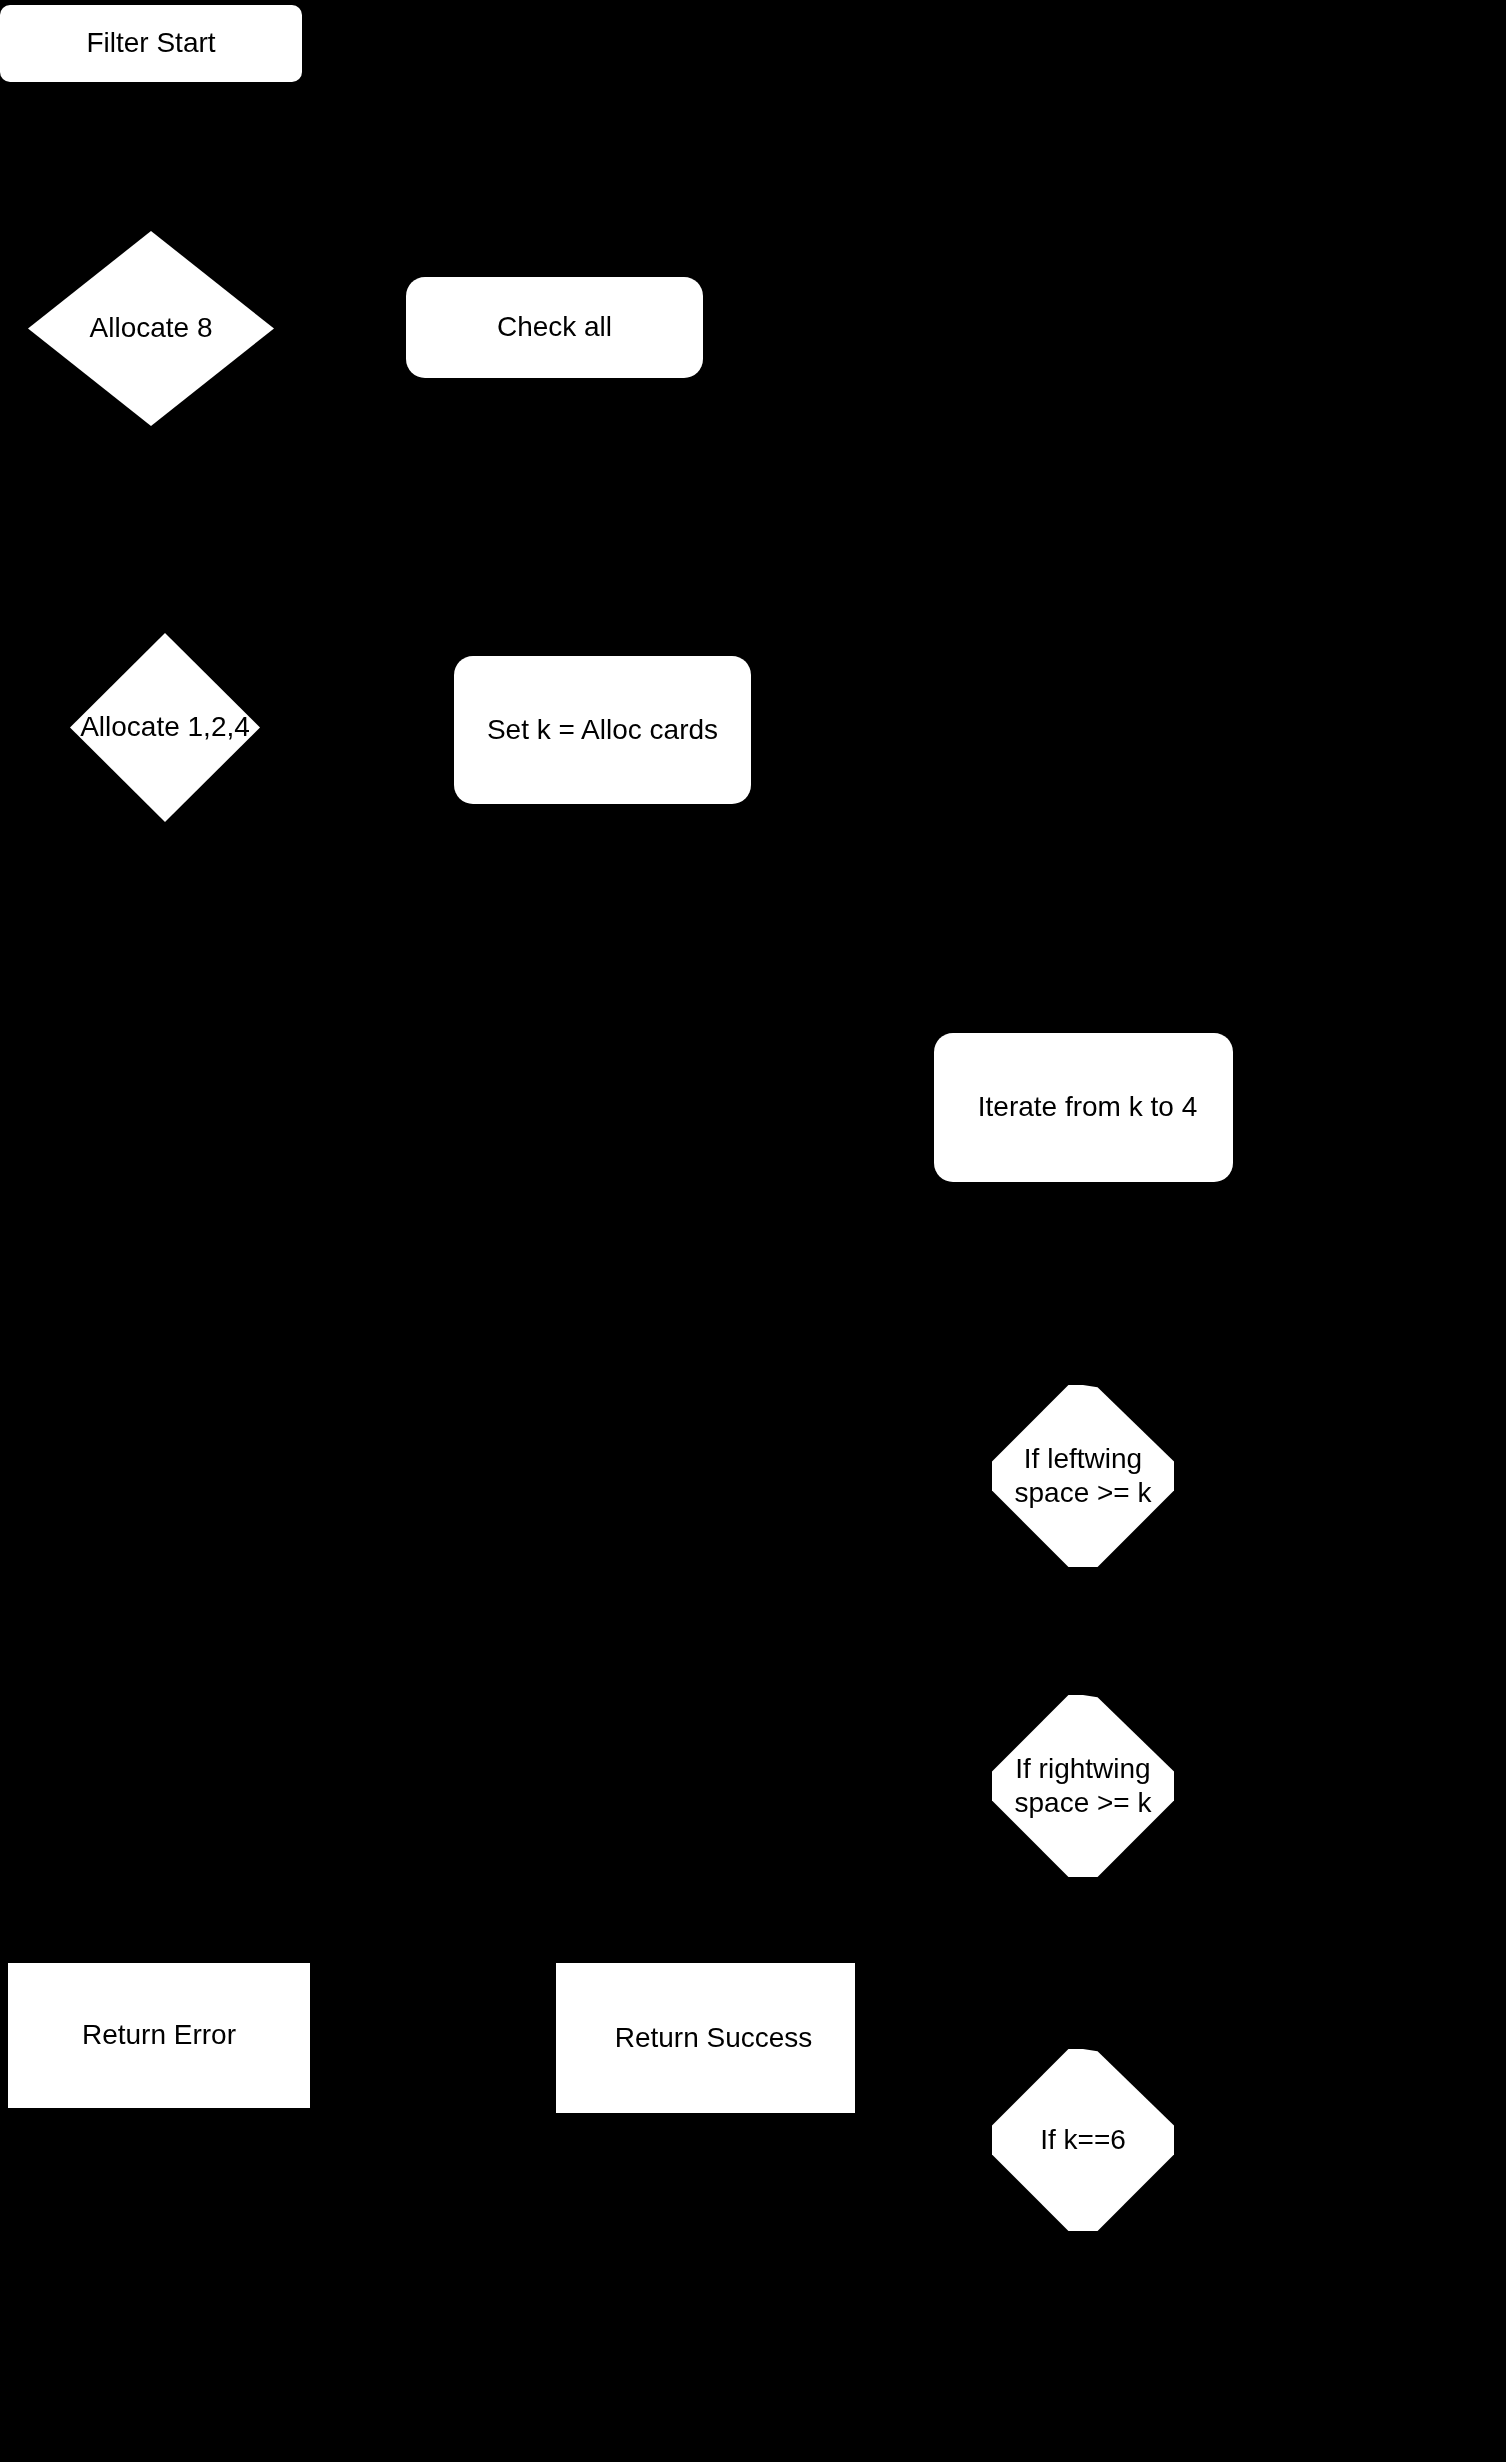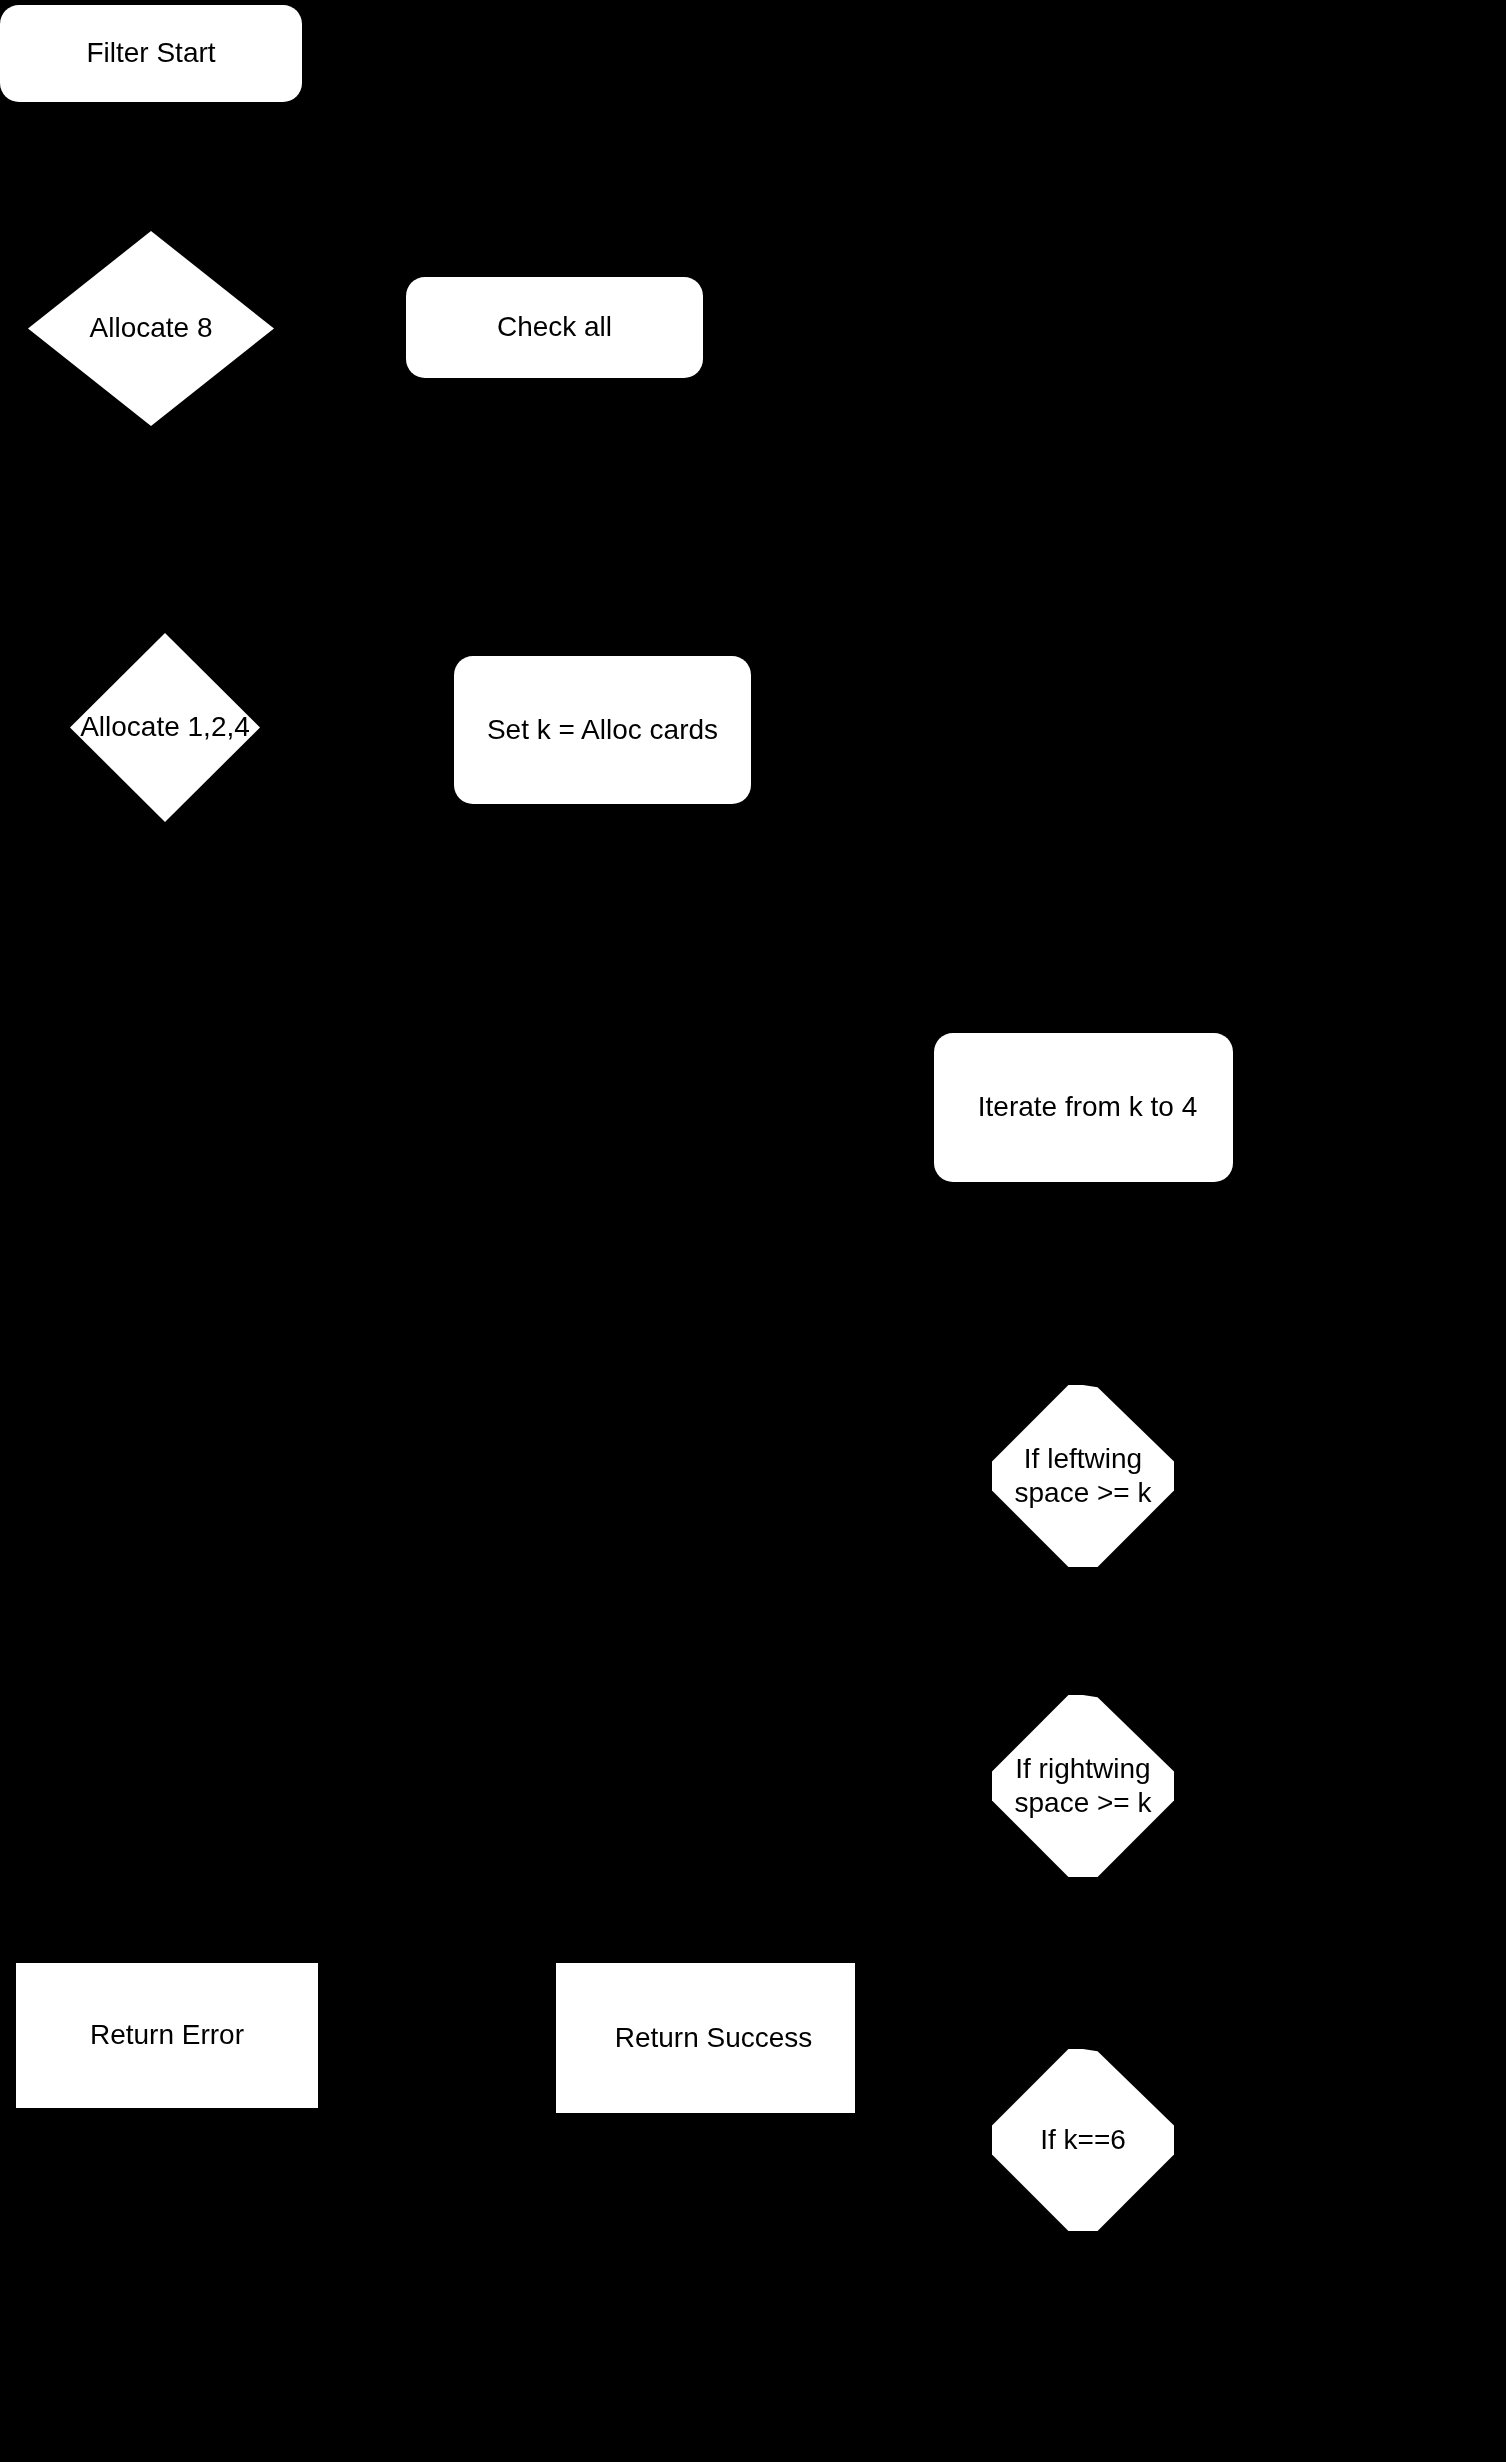--- a/index.html
+++ b/index.html
@@ -67,21 +67,21 @@
     z-index: 2;
     pointer-events: none;
   }
   .node-label .l2 { display: block; }
 </style>
 </head>
 <body>
 
 <div id="canvas">
 
-  <div class="node shape-roundrect" style="left:0px; top:5px; width:302px; height:97px;">
+  <div class="node shape-roundrect" style="left:0px; top:5px; width:302px; height:77px;border-radius:10px;">
     <span class="node-label">Filter Start</span>
   </div>
 
   <div class="node shape-diamond" style="left:28px; top:231px; width:246px; height:195px;">
     <span class="diamond-fill"></span>
     <span class="node-label">Allocate 8</span>
   </div>
 
   <div class="node shape-roundrect" style="left:406px; top:277px; width:297px; height:101px;">
     <span class="node-label">Check all</span>
@@ -109,21 +109,21 @@
   </div>
 
   <div class="node shape-diamond-soft" style="left:992px; top:1695px; width:182px; height:182px;">
     <span class="diamond-fill"></span>
     <span class="node-label">
       <span class="l1">If rightwing</span>
       <span class="l2">space &gt;= k</span>
     </span>
   </div>
 
-  <div class="node shape-rect" style="left:16px; top:1963px; width:302px; height:145px;">
+  <div class="node shape-rect" style="left:8px; top:1963px; width:302px; height:145px;">
     <span class="node-label">Return Error</span>
   </div>
 
   <div class="node shape-rect" style="left:556px; top:1963px; width:299px; height:150px;padding-left:16px;">
     <span class="node-label">Return Success</span>
   </div>
 
   <div class="node shape-diamond-soft" style="left:992px; top:2049px; width:182px; height:182px;">
     <span class="diamond-fill"></span>
     <span class="node-label">If k==6</span>

